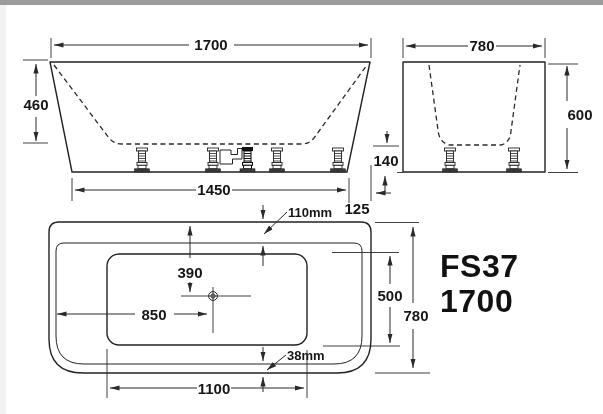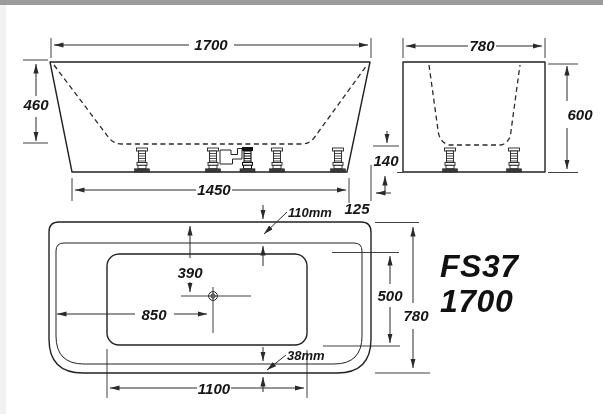--- a/index.html
+++ b/index.html
@@ -1,17 +1,17 @@
 <!DOCTYPE html>
 <html><head>
 <meta charset="utf-8">
 <style>
   html,body{margin:0;padding:0;background:#e9e9e9;}
   #stage{position:relative;width:603px;height:414px;background:#ffffff;overflow:hidden;
-         font-family:"Liberation Sans", sans-serif;font-style:italic;}
+         font-family:"Liberation Sans", sans-serif;}
   svg{position:absolute;left:0;top:0;}
   .draw{stroke:#222222;stroke-width:1.4;fill:none;stroke-linejoin:round;}
   .drawthin{stroke:#222222;stroke-width:1;fill:none;}
   .dashed{stroke:#2a2a2a;stroke-width:1.3;fill:none;stroke-dasharray:5 3.5;}
   .dim{stroke:#2a2a2a;stroke-width:1;fill:none;}
   .ext{stroke:#2a2a2a;stroke-width:0.9;fill:none;}
   .dimtxt{font-family:"Liberation Sans", sans-serif;font-size:15px;font-weight:600;fill:#161616;}
   .dimtxt-sm{font-family:"Liberation Sans", sans-serif;font-size:13px;font-weight:600;fill:#161616;}
   .title-txt{font-family:"Liberation Sans", sans-serif;font-size:32px;font-weight:600;fill:#111111;letter-spacing:0.5px;}
 </style>

